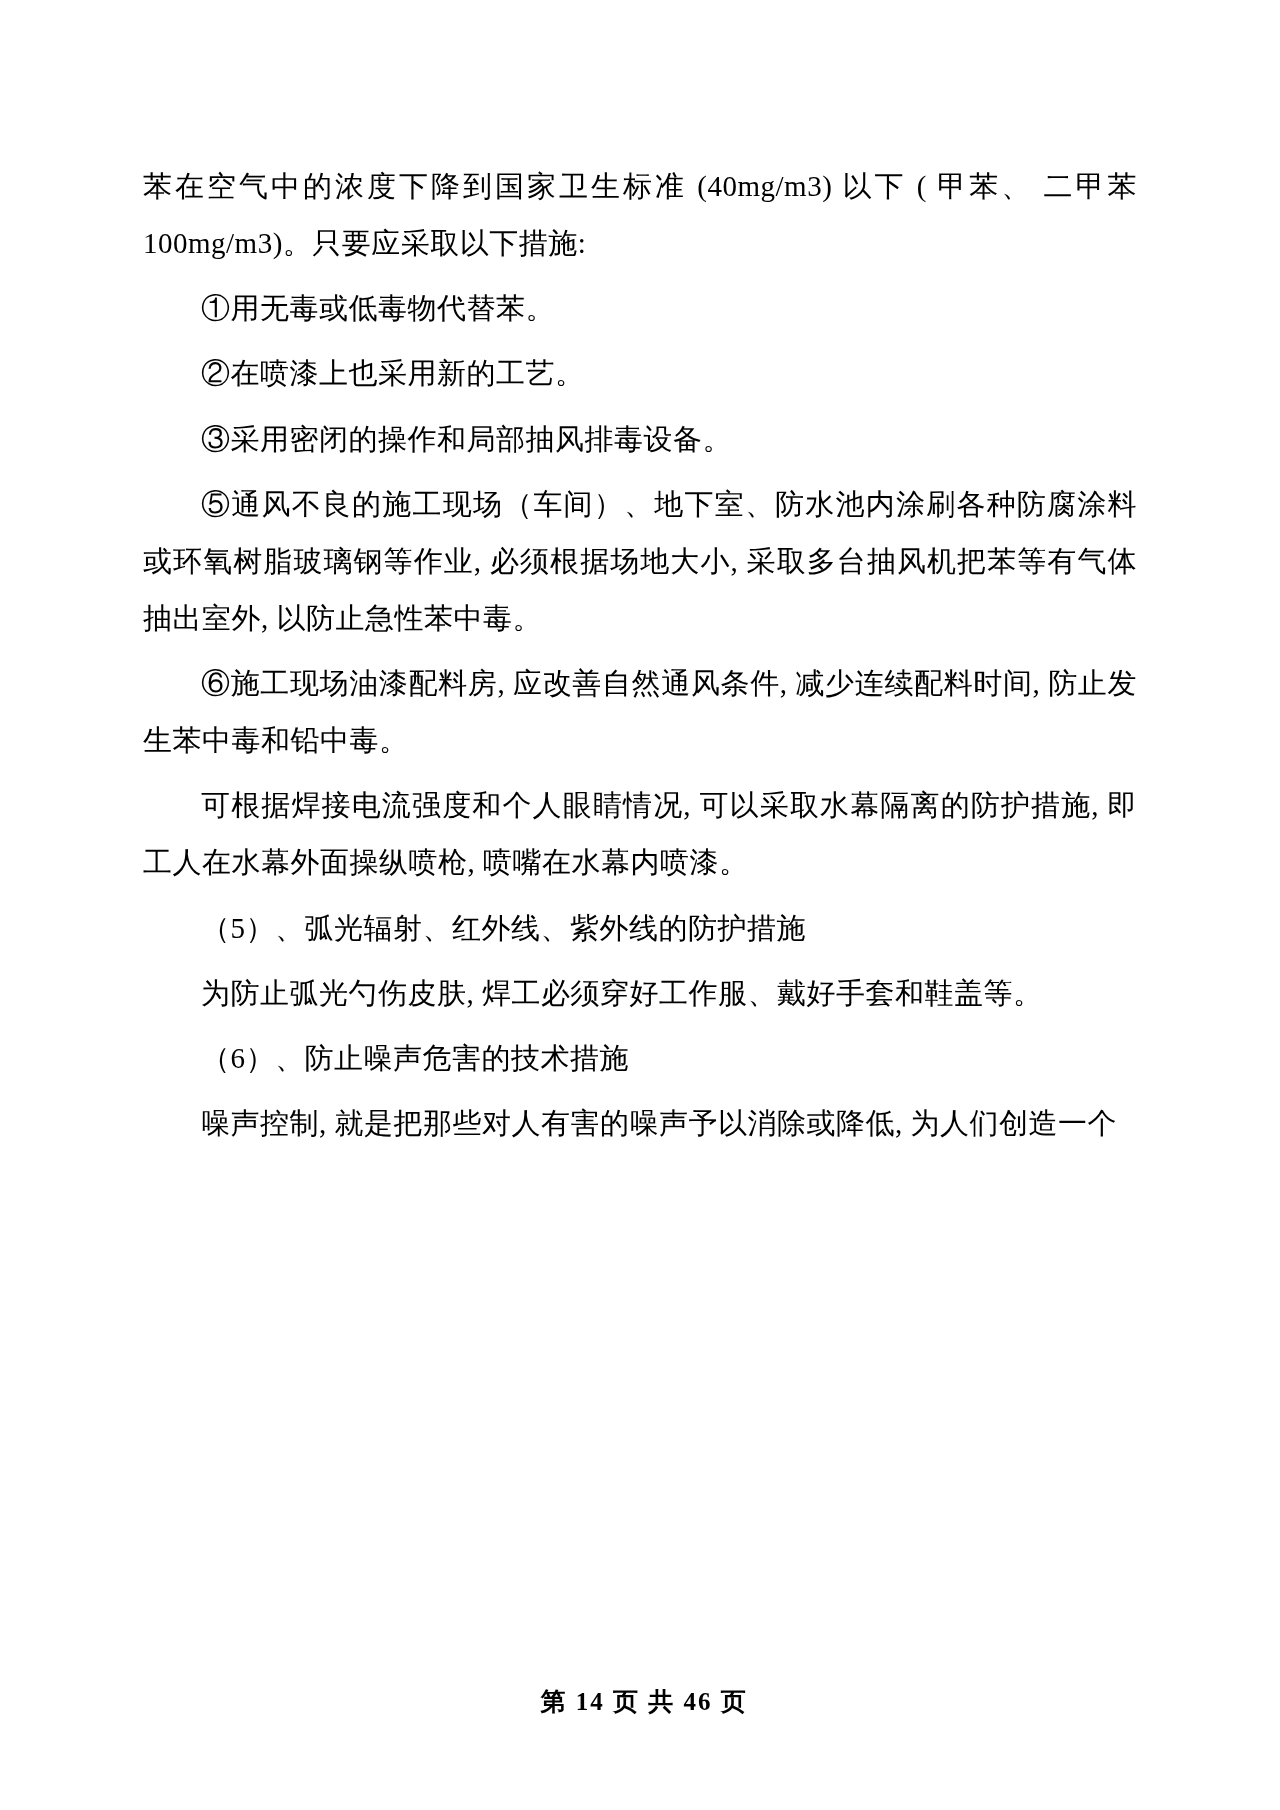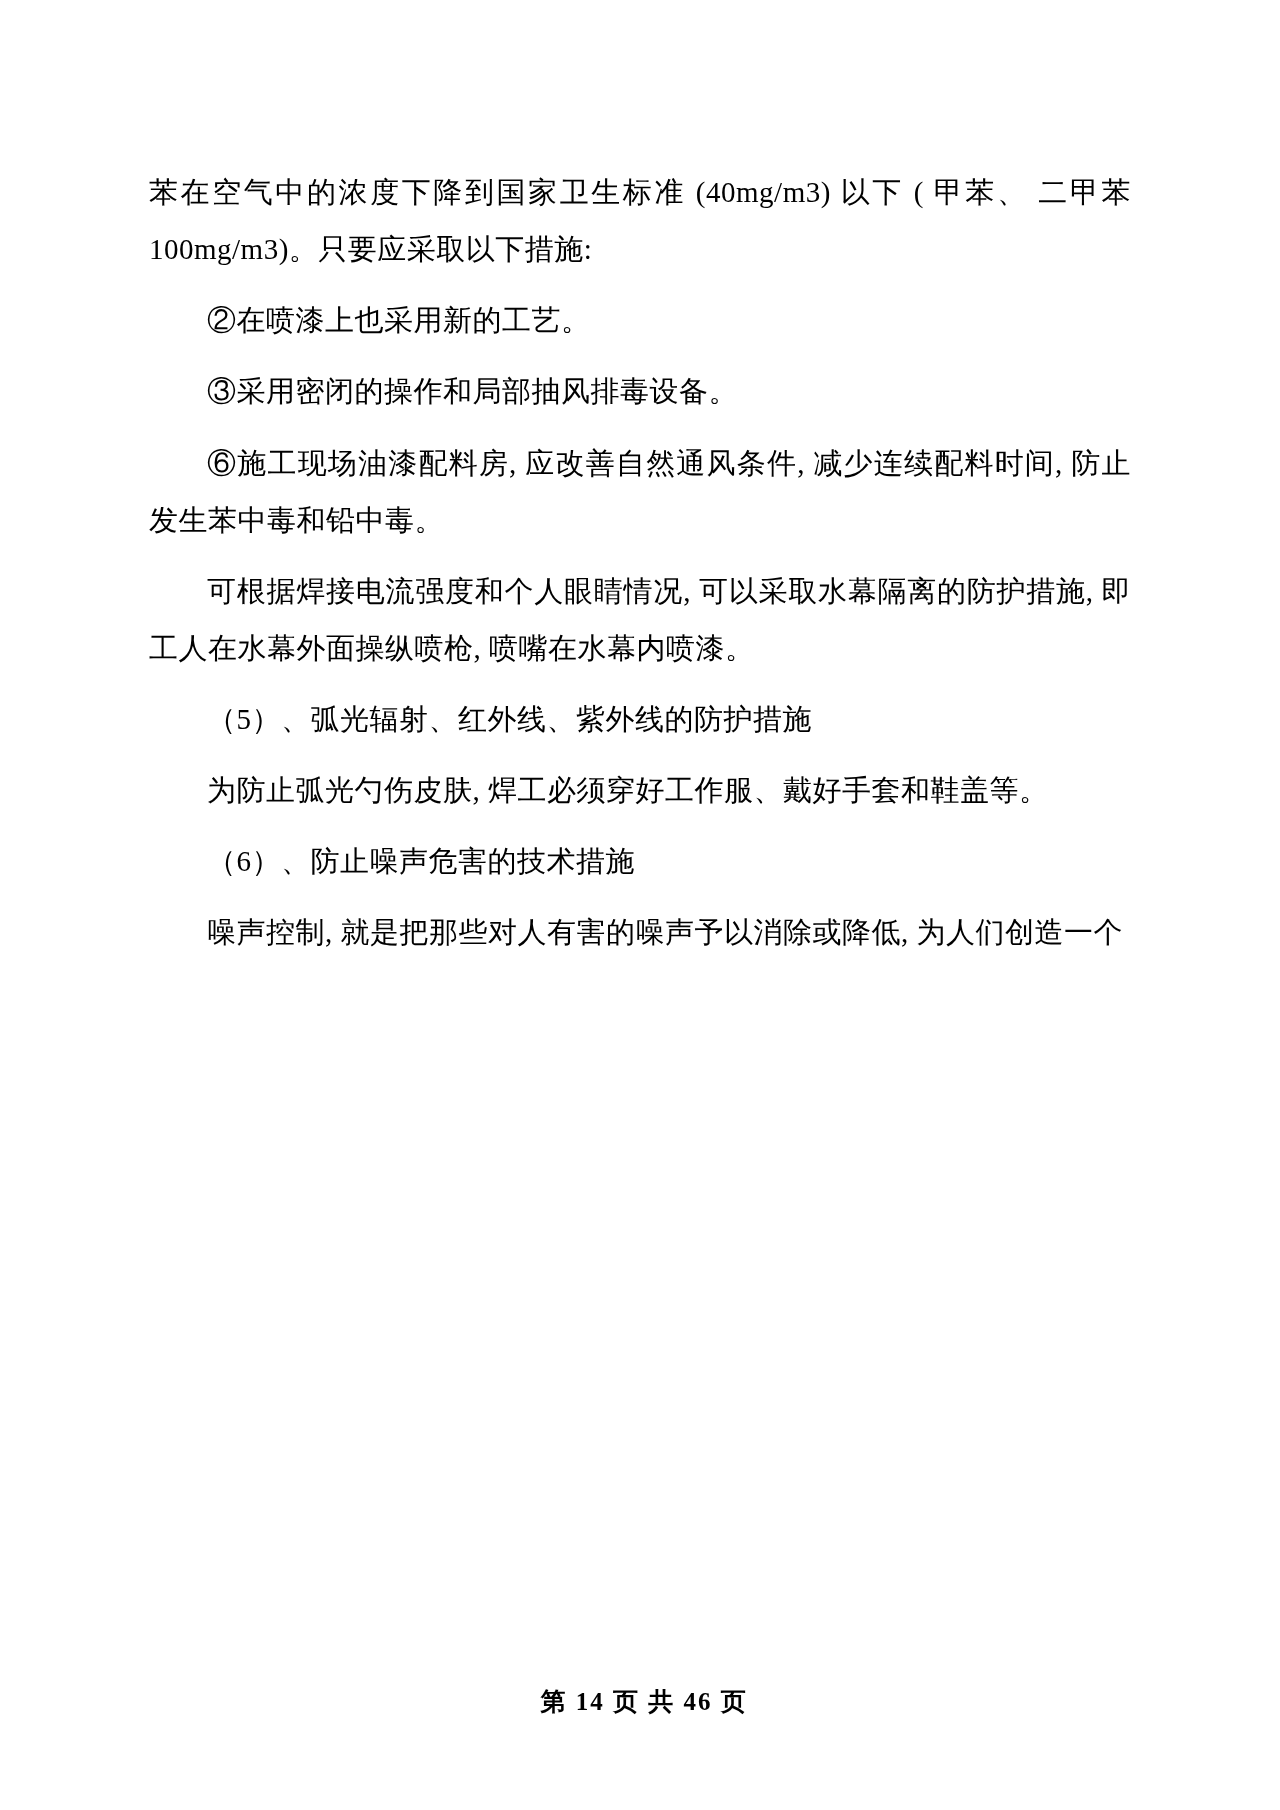--- a/index.html
+++ b/index.html
@@ -21,21 +21,21 @@
     box-sizing: border-box;
     padding: 150px 135px 0 135px;
   }
   .doc-body {
     font-size: 29px;
     line-height: 1.97;
     text-align: justify;
     letter-spacing: 0.5px;
   }
   .para {
-    margin: 14px;
+    margin: 8px;
     text-indent: 0;
   }
   .para.indent {
     text-indent: 58px;
   }
   .footer {
     position: absolute;
     left: 8px;
     right: 0;
     bottom: 92px;
@@ -46,22 +46,24 @@
     letter-spacing: 2px;
   }
 </style>
 </head>
 <body>
 
 <div class="page">
 
   <div class="doc-body">
     <p class="para">苯在空气中的浓度下降到国家卫生标准 (40mg/m3) 以下 ( 甲苯、 二甲苯 100mg/m3)。只要应采取以下措施:</p>
+    <p class="para indent">①用无毒或低毒物代替苯。</p>
     <p class="para indent">②在喷漆上也采用新的工艺。</p>
     <p class="para indent">③采用密闭的操作和局部抽风排毒设备。</p>
+    <p class="para indent">⑤通风不良的施工现场（车间）、地下室、防水池内涂刷各种防腐涂料或环氧树脂玻璃钢等作业, 必须根据场地大小, 采取多台抽风机把苯等有气体抽出室外, 以防止急性苯中毒。</p>
     <p class="para indent">⑥施工现场油漆配料房, 应改善自然通风条件, 减少连续配料时间, 防止发生苯中毒和铅中毒。</p>
     <p class="para indent">可根据焊接电流强度和个人眼睛情况, 可以采取水幕隔离的防护措施, 即工人在水幕外面操纵喷枪, 喷嘴在水幕内喷漆。</p>
     <p class="para indent">（5）、弧光辐射、红外线、紫外线的防护措施</p>
     <p class="para indent">为防止弧光勺伤皮肤, 焊工必须穿好工作服、戴好手套和鞋盖等。</p>
     <p class="para indent">（6）、防止噪声危害的技术措施</p>
     <p class="para indent">噪声控制, 就是把那些对人有害的噪声予以消除或降低, 为人们创造一个</p>
   </div>
 
   <div class="footer">第 14 页 共 46 页</div>
 

